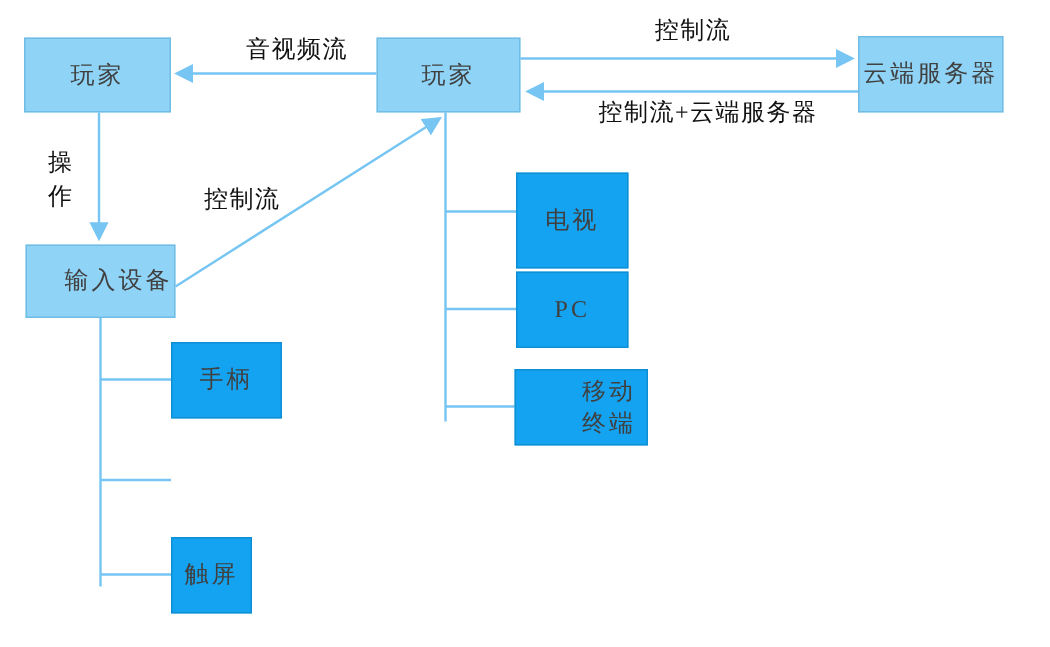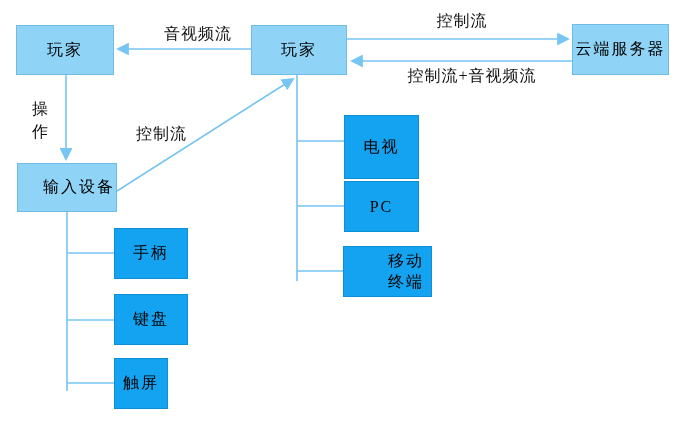--- a/index.html
+++ b/index.html
@@ -29,21 +29,21 @@
   }
   .arrowhead { fill: var(--line, #76c5f2); }
 
   .node {
     position: absolute;
     display: flex;
     align-items: center;
     justify-content: center;
     font-size: 16px;
     letter-spacing: 2px;
-    color: #000000;
+    color: #404040;
     box-sizing: border-box;
   }
   .node.light {
     background: var(--light-box, #8fd3f6);
     border: 1px solid rgba(90, 170, 215, 0.55);
   }
   .node.bright {
     background: var(--bright-box, #14a3f0);
     border: 1px solid rgba(10, 130, 195, 0.6);
   }
@@ -115,33 +115,32 @@
   <div class="node light" id="node-player-left">玩家</div>
 
   <div class="node light" id="node-player-mid">玩家</div>
 
   <div class="node light" id="node-cloud-server">云端服务器</div>
 
   <div class="node light" id="node-input-device">输入设备</div>
 
   <div class="node bright" id="node-gamepad">手柄</div>
 
-  <div class="node bright" id="node-keyboard">键盘</div>
 
   <div class="node bright" id="node-touchscreen">触屏</div>
 
   <div class="node bright" id="node-tv">电视</div>
 
   <div class="node bright" id="node-pc">PC</div>
 
   <div class="node bright" id="node-mobile">移动终端</div>
 
   <div class="edge-label" id="label-screen-effect">音视频流</div>
 
   <div class="edge-label" id="label-control-top">控制流</div>
 
-  <div class="edge-label" id="label-control-av">控制流+音视频流</div>
+  <div class="edge-label" id="label-control-av">控制流+云端服务器</div>
 
   <div class="edge-label" id="label-control-diag">控制流</div>
 
   <div class="edge-label" id="label-operation">操作</div>
 
 </div>
 
 </body></html>

